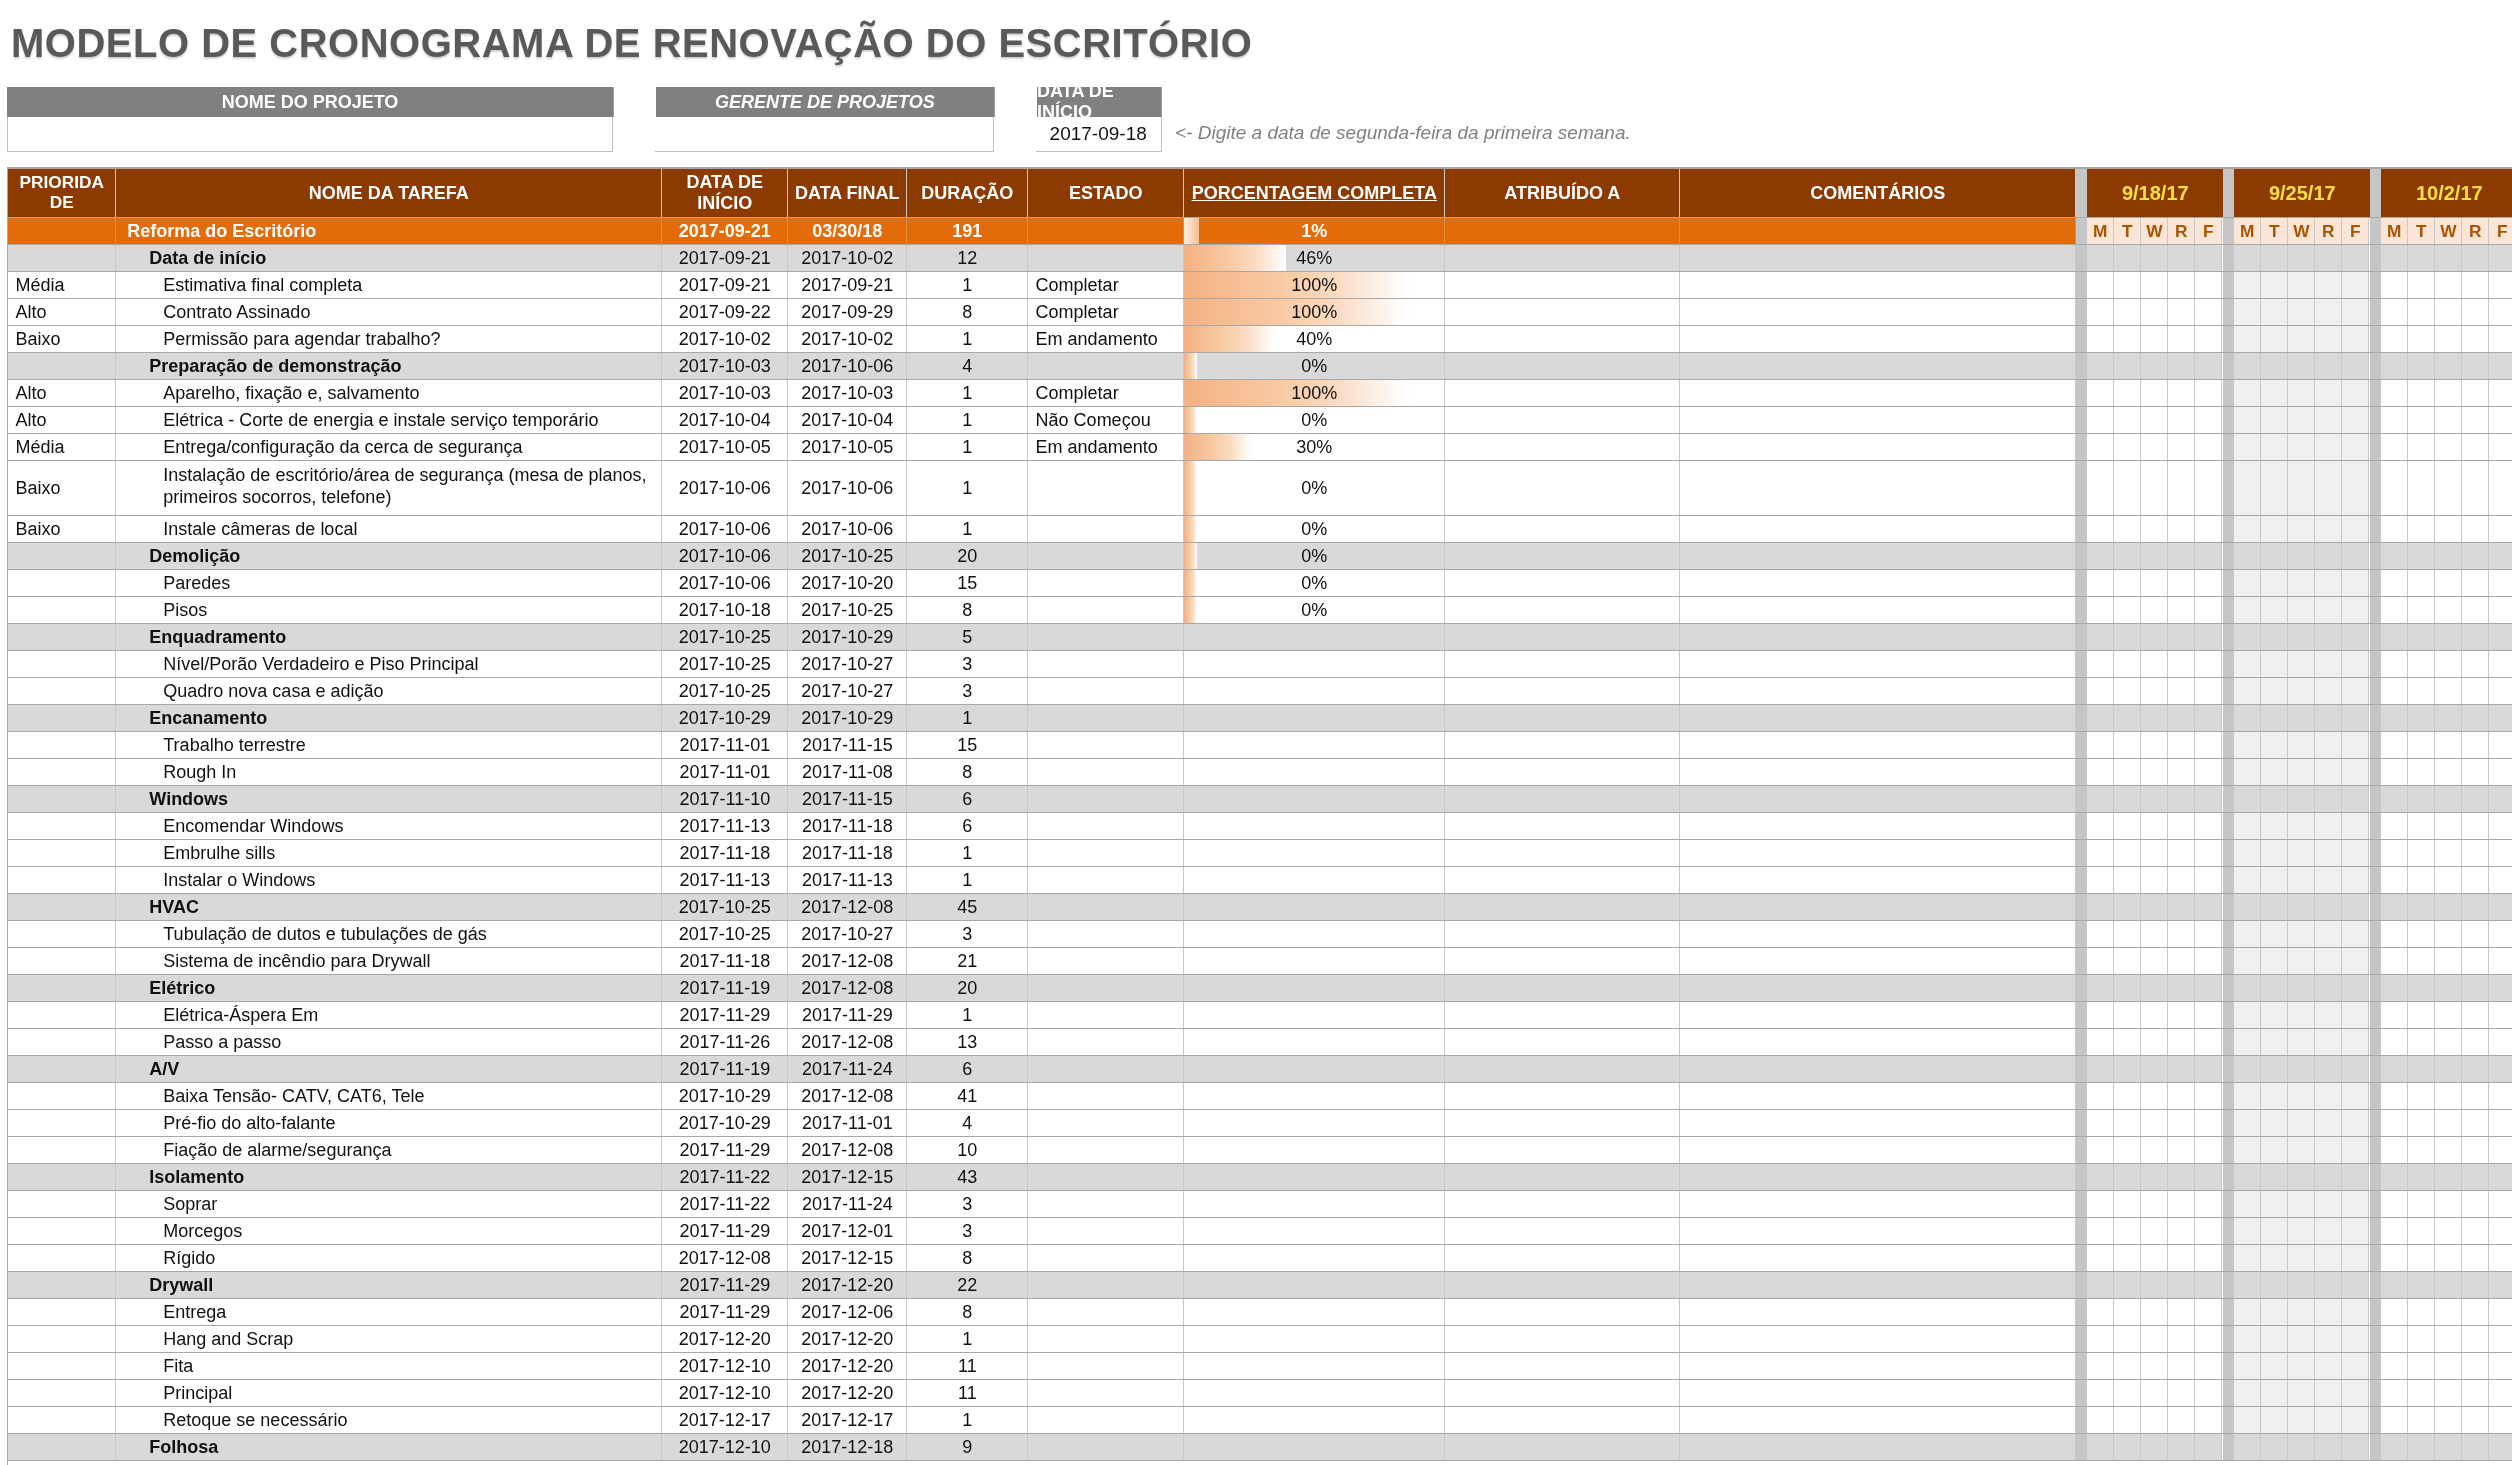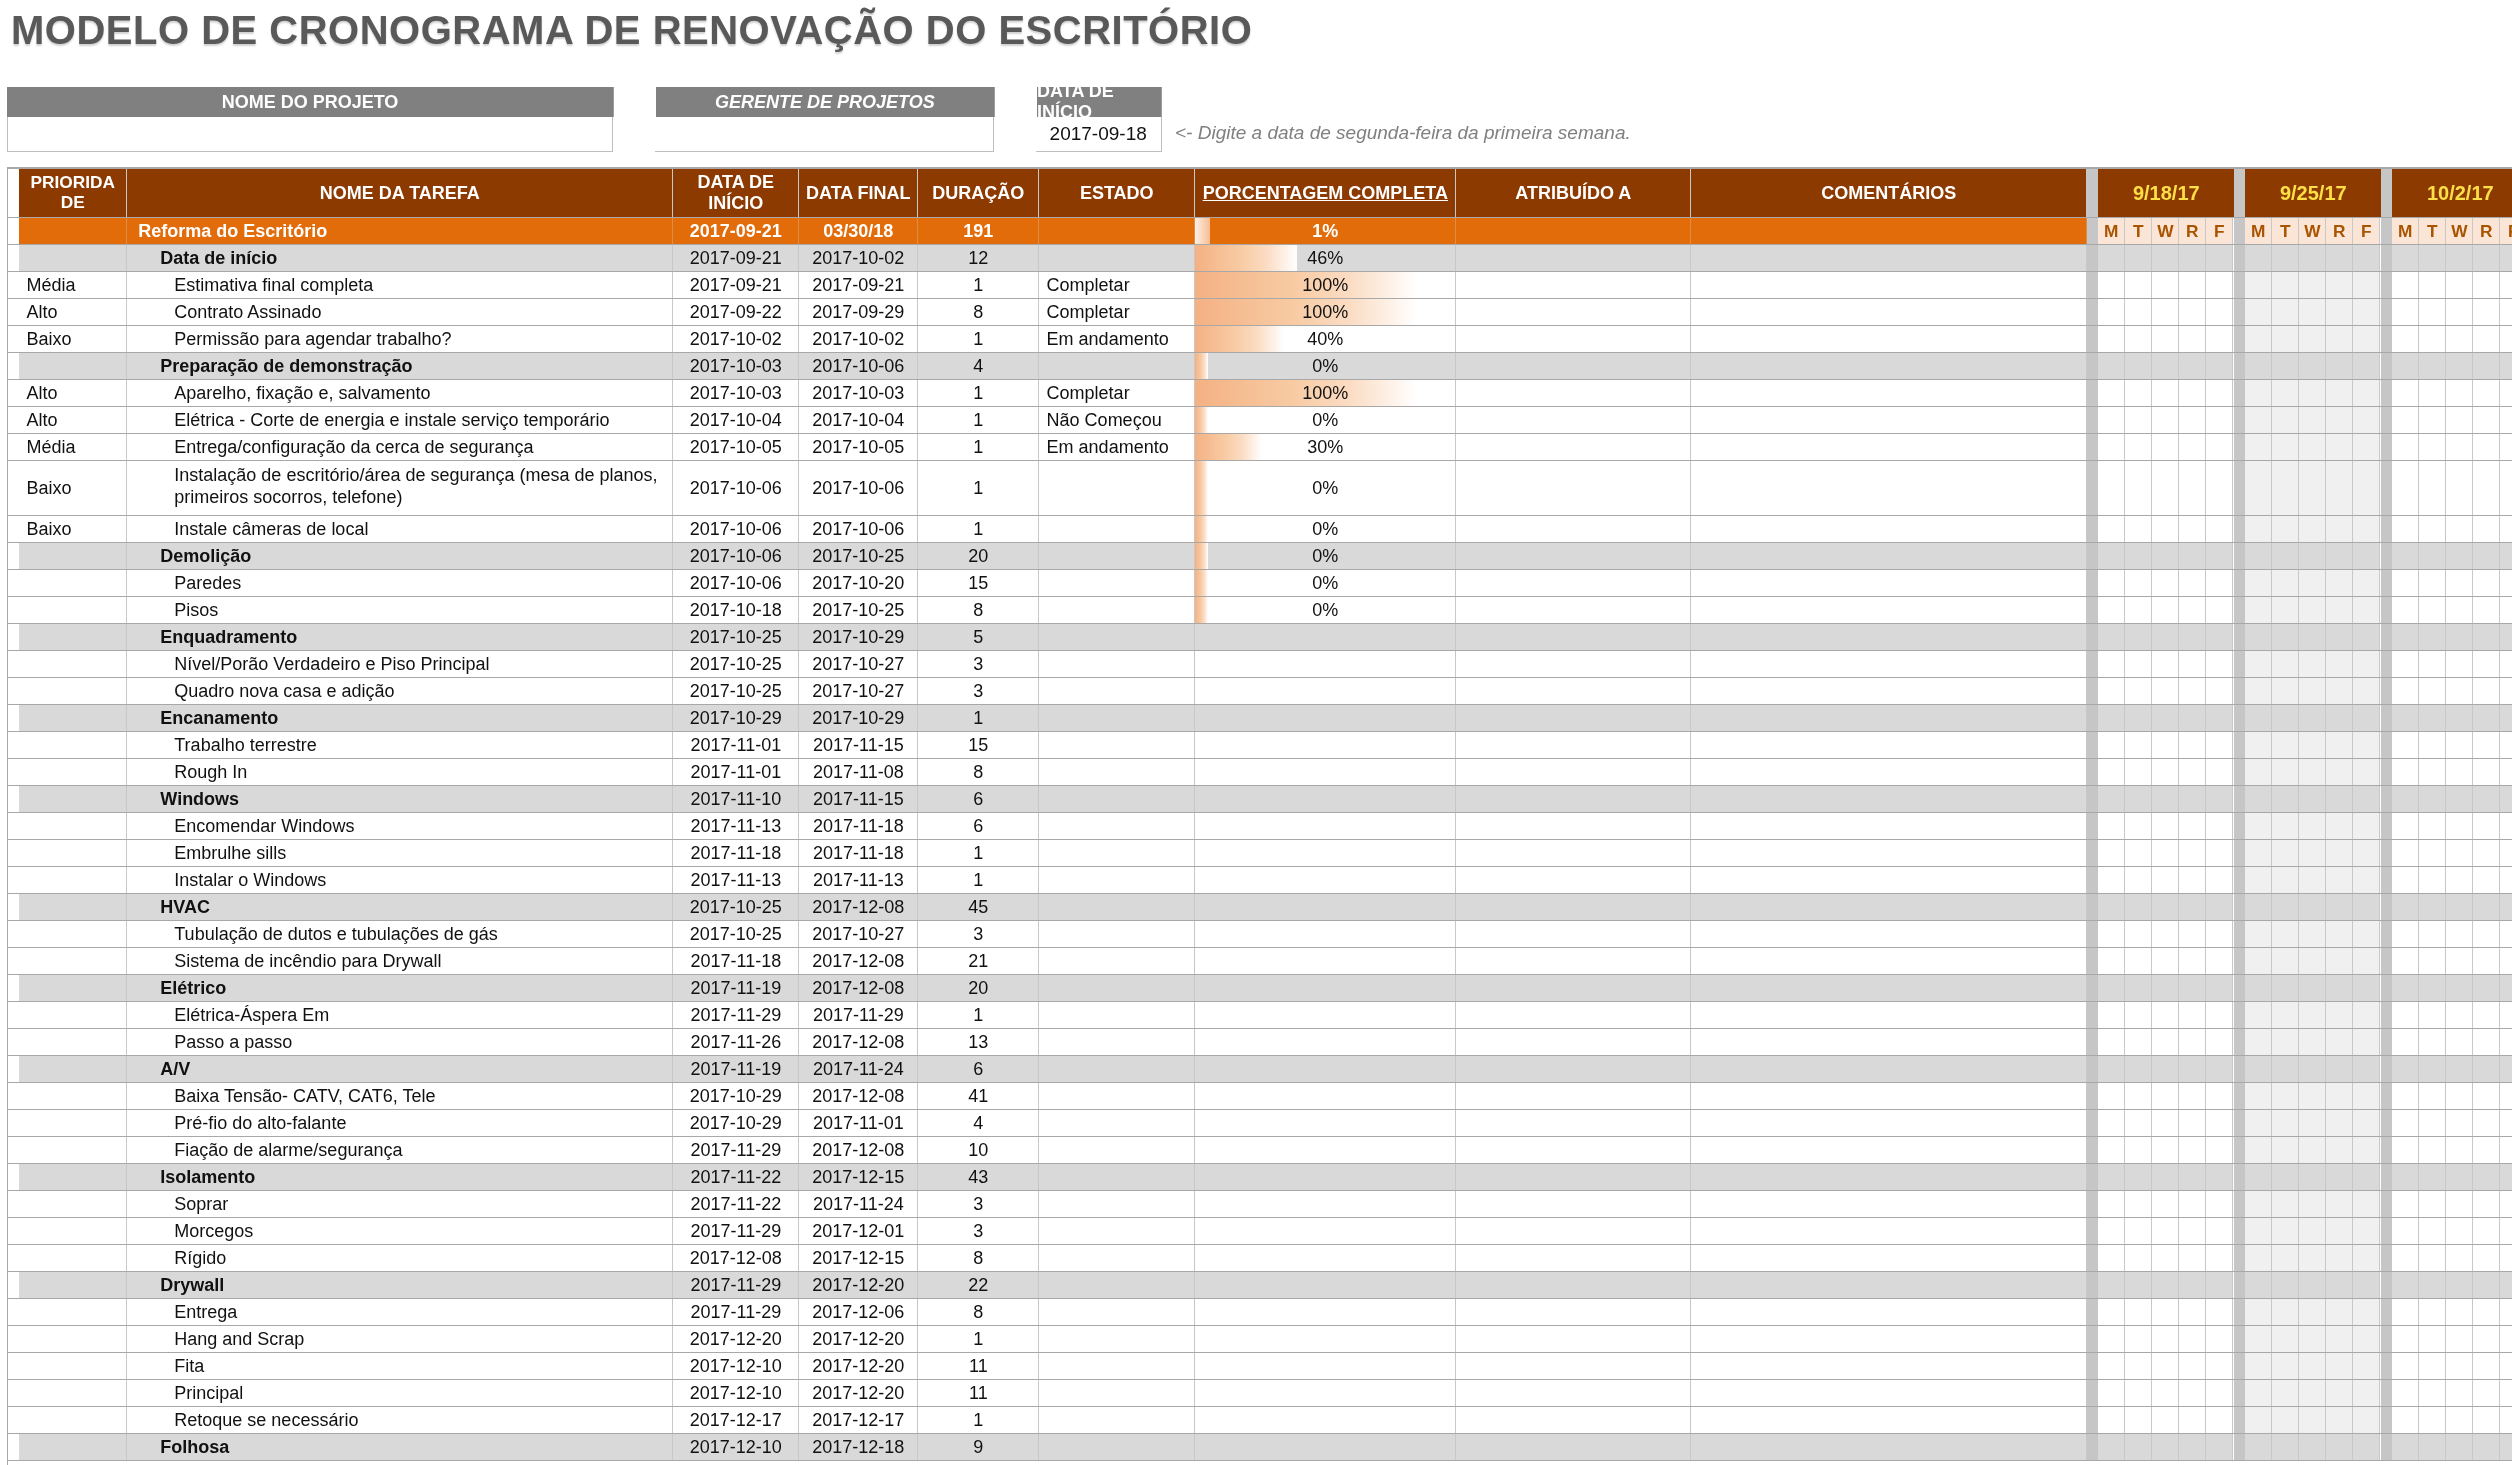--- a/index.html
+++ b/index.html
@@ -1,19 +1,19 @@
 <!DOCTYPE html>
 <html style="font-size:14.5px"><head>
 <meta charset="utf-8">
 <style>
   html,body{margin:0;padding:0;background:#fff;}
   .canvas{position:relative;width:2512px;height:1466px;background:#fff;overflow:hidden;
           font-family:"Liberation Sans",sans-serif;color:#111;}
   
-  .title{position:absolute;left:11px;top:8px;font-size:40px;font-weight:bold;color:#595959;
+  .title{position:absolute;left:11px;top:21px;font-size:40px;font-weight:bold;color:#595959;
          letter-spacing:0.5px;white-space:nowrap;text-shadow:0 1.8px 1.8px rgba(0,0,0,0.18);}
   
   .ptable{position:absolute;left:7.3px;top:87px;width:1155px;}
   .prow{display:flex;gap:42px;}
   .pcell{box-sizing:border-box;border-right:1.8px solid #bfbfbf;}
   .phead .pcell{background:#808080;color:#fff;font-weight:bold;font-size:18px;
                 display:flex;align-items:center;justify-content:center;height:30px;
                 border-right:1.8px solid #9d9d9d;}
   .pval .pcell{background:#fff;height:35px;border-bottom:1.8px solid #bfbfbf;
                display:flex;align-items:center;font-size:19px;}
@@ -23,21 +23,21 @@
   .p-date-val{justify-content:flex-end;padding-right:14.5px;}
   .hint{position:absolute;left:1175px;top:122px;font-size:19px;font-style:italic;color:#808080;white-space:nowrap;}
   
   .sheet{position:absolute;left:7.3px;top:167px;width:2511px;height:1298px;overflow:hidden;
          border-top:2.7px solid #a8a8a8;border-left:1.8px solid #a8a8a8;}
   .row{display:flex;height:27px;border-bottom:1.8px solid #a8a8a8;box-sizing:border-box;background:#fff;}
   .row.double{height:55px;}
   .hdr{height:49px;border-bottom:1.8px solid #a8a8a8;}
   .cell{box-sizing:border-box;border-right:1.8px solid #c8c8c8;display:flex;align-items:center;
         font-size:18px;overflow:hidden;white-space:nowrap;flex:none;}
-  .c-pri{width:108px;padding-left:7.3px;margin-left:11px;}
+  .c-pri{width:108px;padding-left:7.3px;}
   .c-task{width:546px;}
   .c-start{width:126px;justify-content:center;}
   .c-end{width:119px;justify-content:center;}
   .c-dur{width:121px;justify-content:center;}
   .c-est{width:156px;padding-left:7.3px;}
   .c-pct{width:261px;position:relative;}
   .c-att{width:235px;}
   .c-com{width:396px;}
   .gut{width:11px;background:#c6c6c6;flex:none;}
   .wk{display:flex;flex:none;width:136px;}

